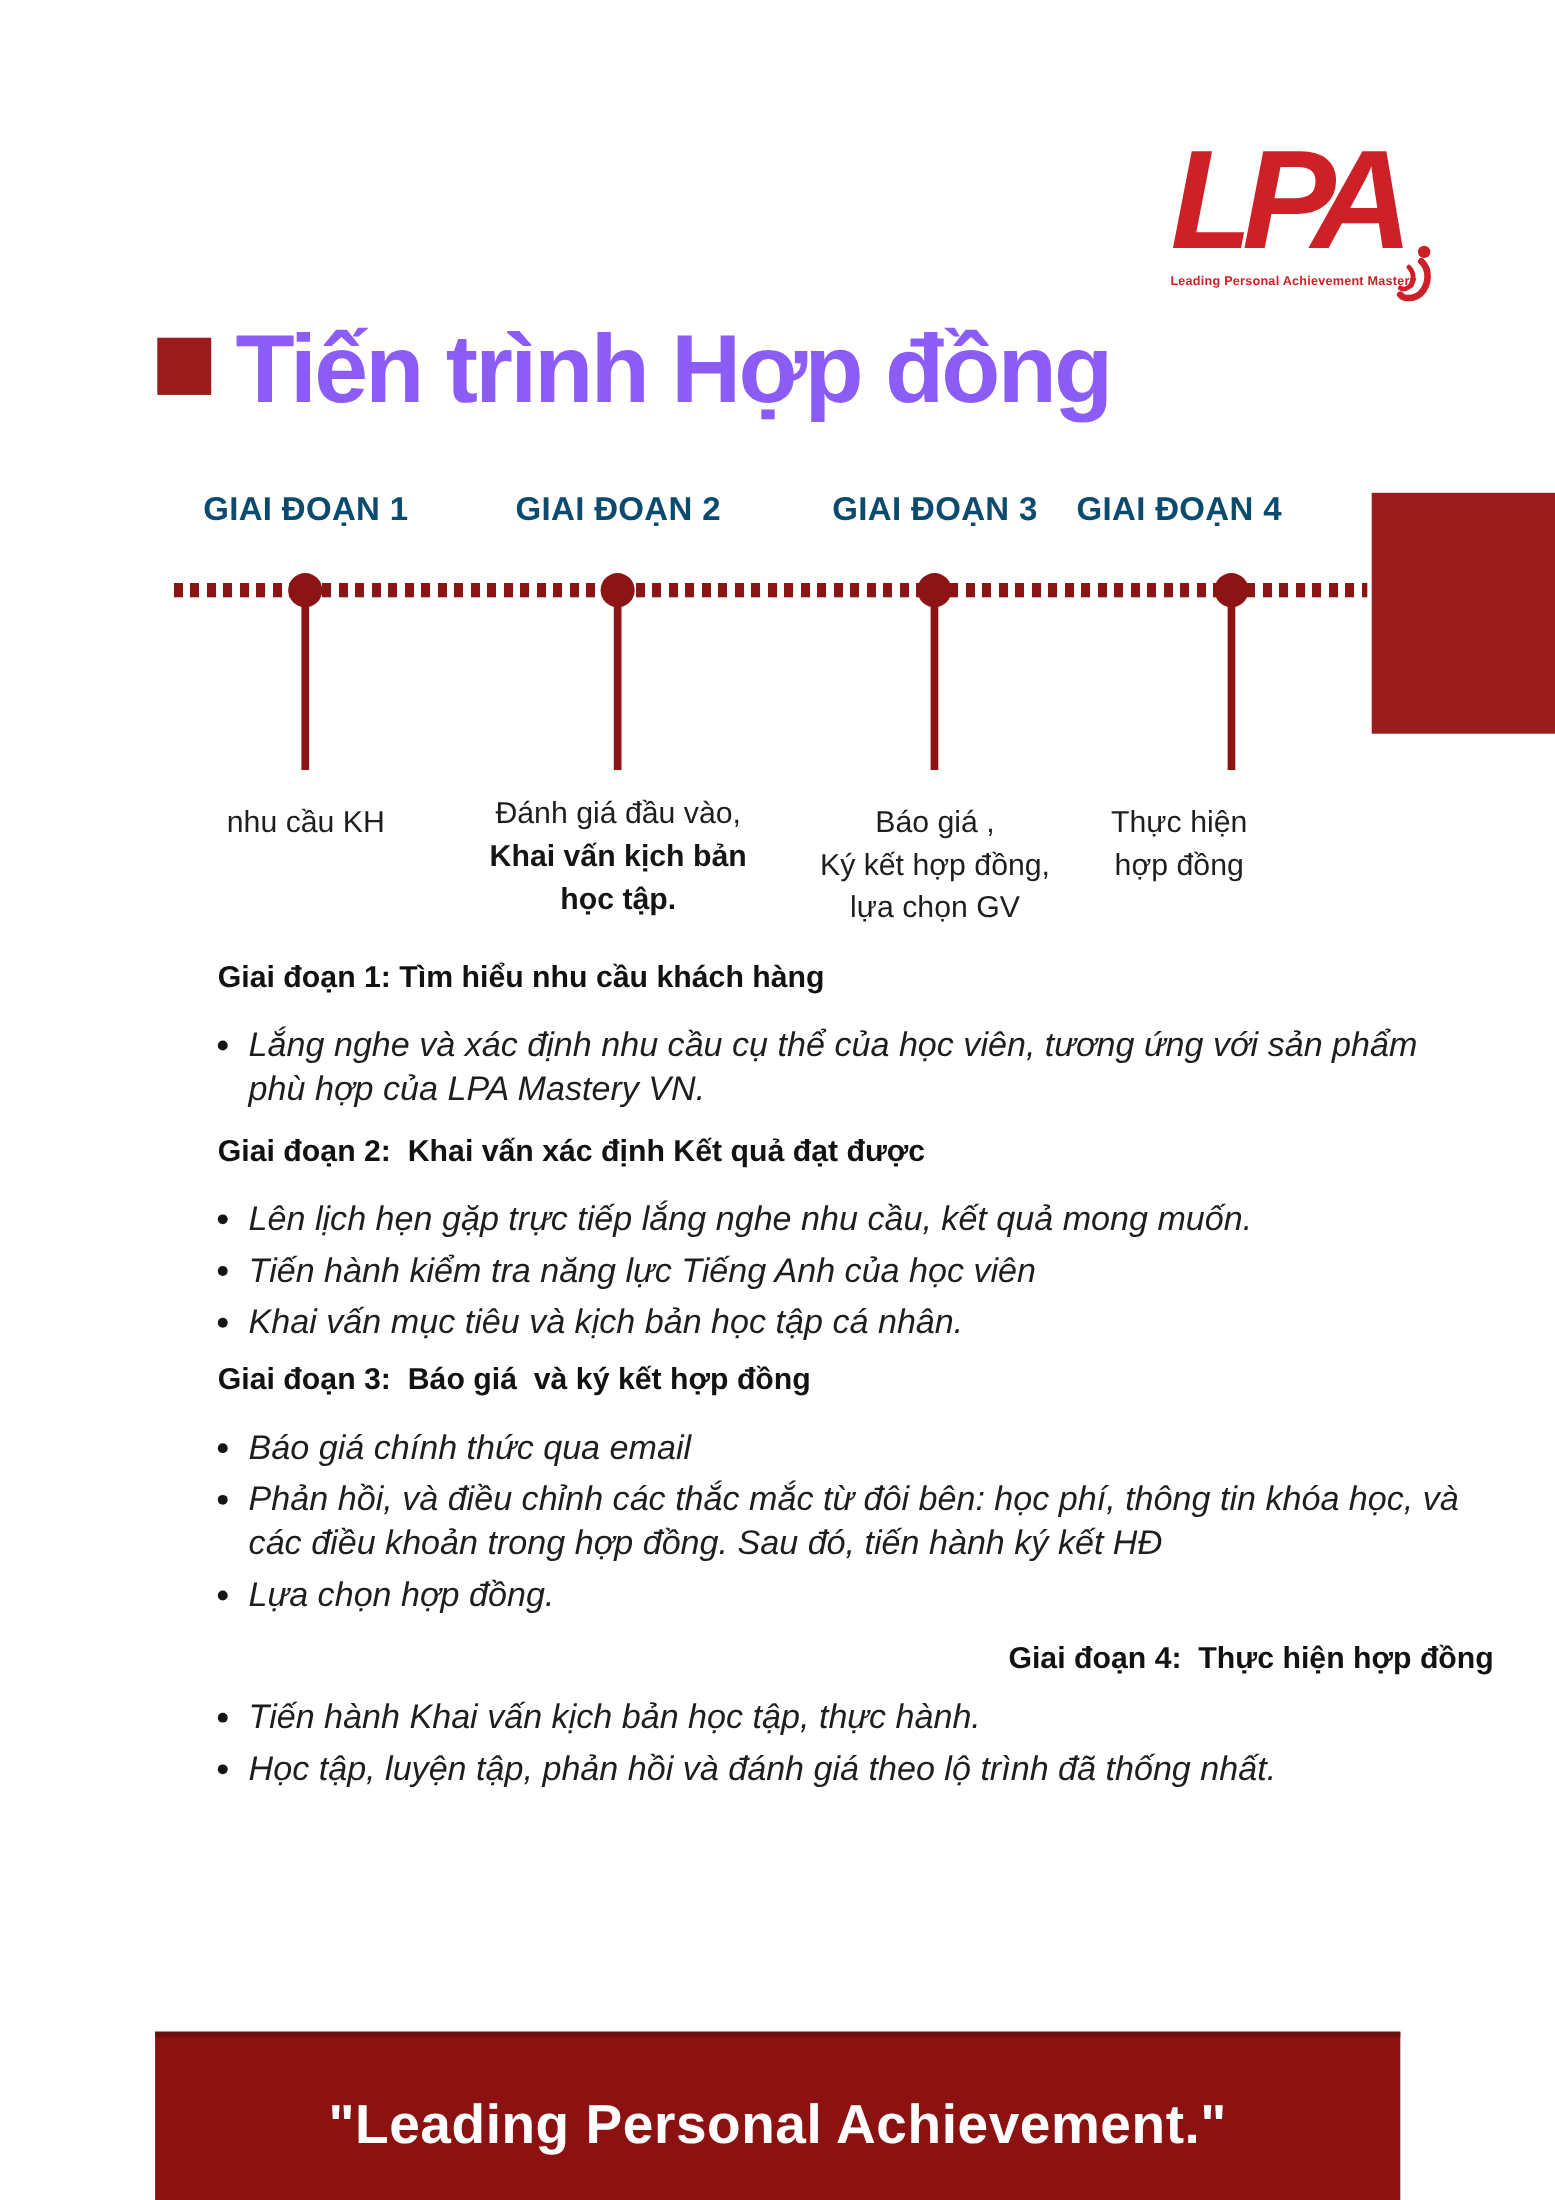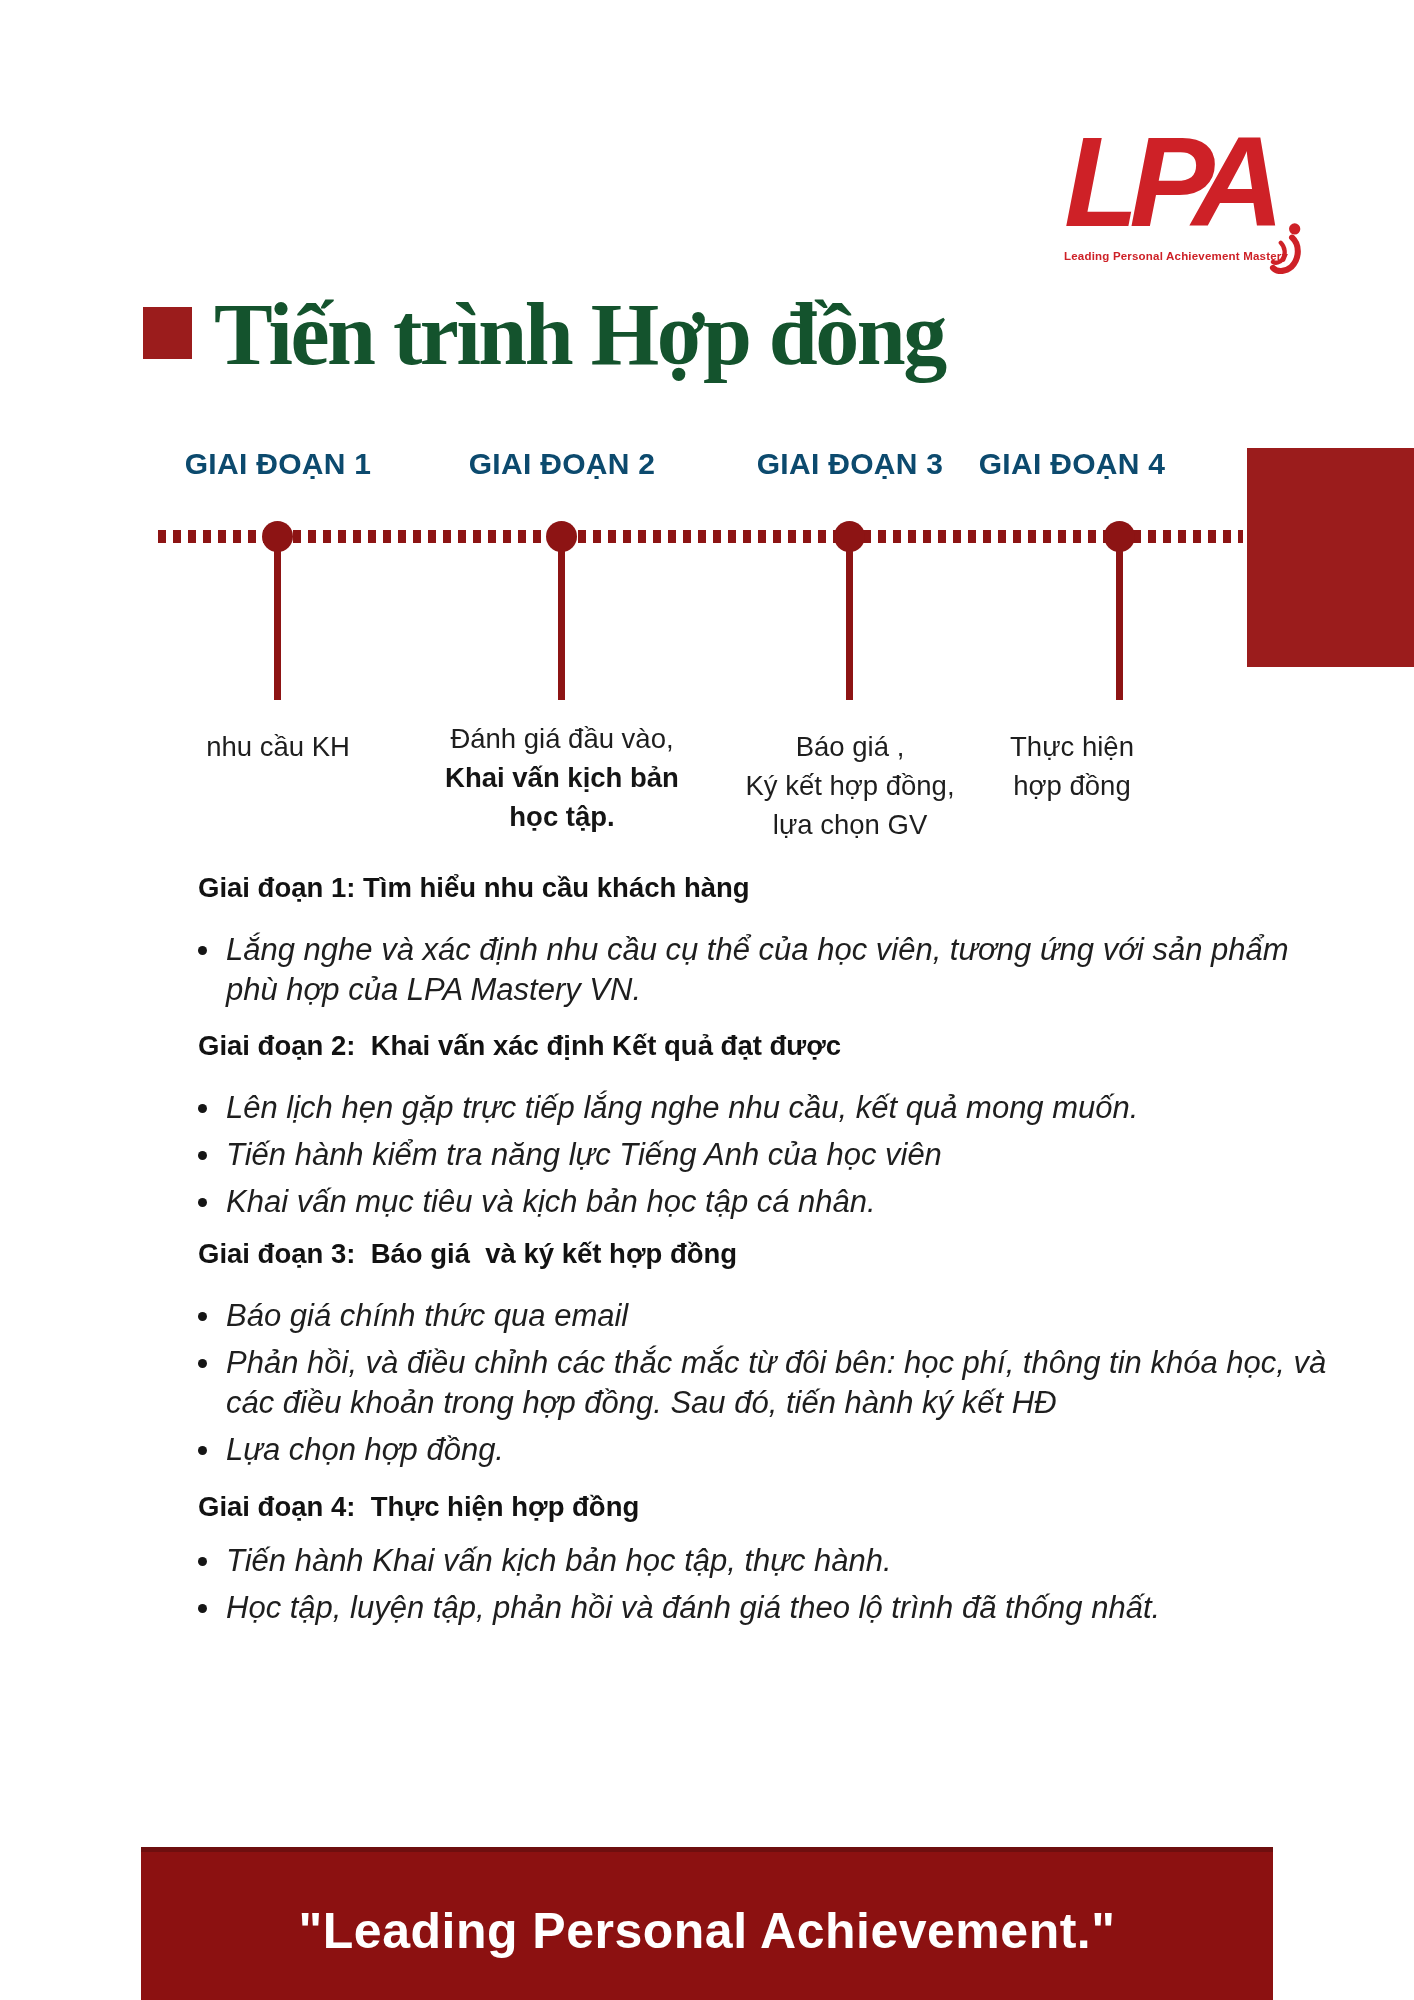--- a/index.html
+++ b/index.html
@@ -31,21 +31,21 @@
   .logo-tagline{
     margin-top:4px;font-size:11.5px;font-weight:bold;color:var(--logo);
     letter-spacing:0.2px;white-space:nowrap;
   }
   .logo-swoosh{position:absolute;left:204px;top:104px;width:36px;height:52px;}
 
   
   .title-square{position:absolute;left:143px;top:307px;width:49px;height:52px;background:var(--accent);}
   .page-title{
     position:absolute;left:214px;top:282px;margin:0;
-    font-size:88px;line-height:1.2;font-weight:bold;letter-spacing:-2.5px;color:#14532d;white-space:nowrap;font-family:Liberation Serif, serif;
+    font-size:88px;line-height:1.2;font-weight:bold;letter-spacing:-2.5px;color:#8b5cf6;white-space:nowrap;
   }
 
   
   .stage-label{
     position:absolute;top:447px;transform:translateX(-50%);
     font-size:30px;font-weight:bold;letter-spacing:0.3px;color:#0c4a6e;white-space:nowrap;
   }
   .timeline-line{
     position:absolute;left:158px;top:530px;width:1085px;height:13px;
     background:repeating-linear-gradient(90deg,var(--timeline) 0 8px,transparent 8px 15px);
@@ -68,21 +68,21 @@
   }
   .stage-col .bold{font-weight:bold;color:#151515;}
   .stage-col.pad{padding-top:8px;}
 
   
   .section{position:absolute;left:198px;width:1160px;}
   .sec1{top:870px;} .sec2{top:1028px;} .sec3{top:1236px;} .sec4{top:1489px;}
   .section h2{
     margin:0 0 24px 0;font-size:27.5px;line-height:36px;font-weight:bold;color:#121212;white-space:pre-wrap;
   }
-  .sec4 h2{margin-bottom:16px;}
+  .sec4 h2{margin-bottom:16px;text-align:right;}
   .section ul{margin:0;padding:0;list-style:none;}
   .section li{display:flex;gap:19px;font-size:31px;line-height:40px;margin-bottom:7px;font-style:italic;}
   .section .dot{flex:0 0 auto;width:9px;height:9px;border-radius:50%;background:#151515;margin-top:16px;}
   .section .li-text{white-space:pre-wrap;max-width:1105px;}
 
   
   .footer-banner{
     position:absolute;left:141px;top:1847px;width:1132px;height:153px;
     background:var(--banner);border-top:5px solid var(--banner_border);
     text-align:center;

